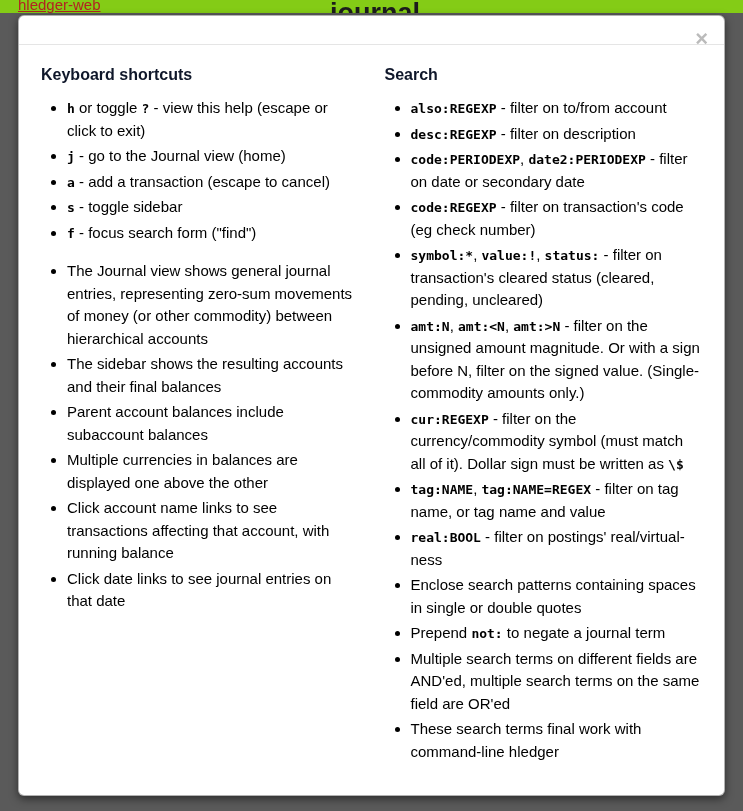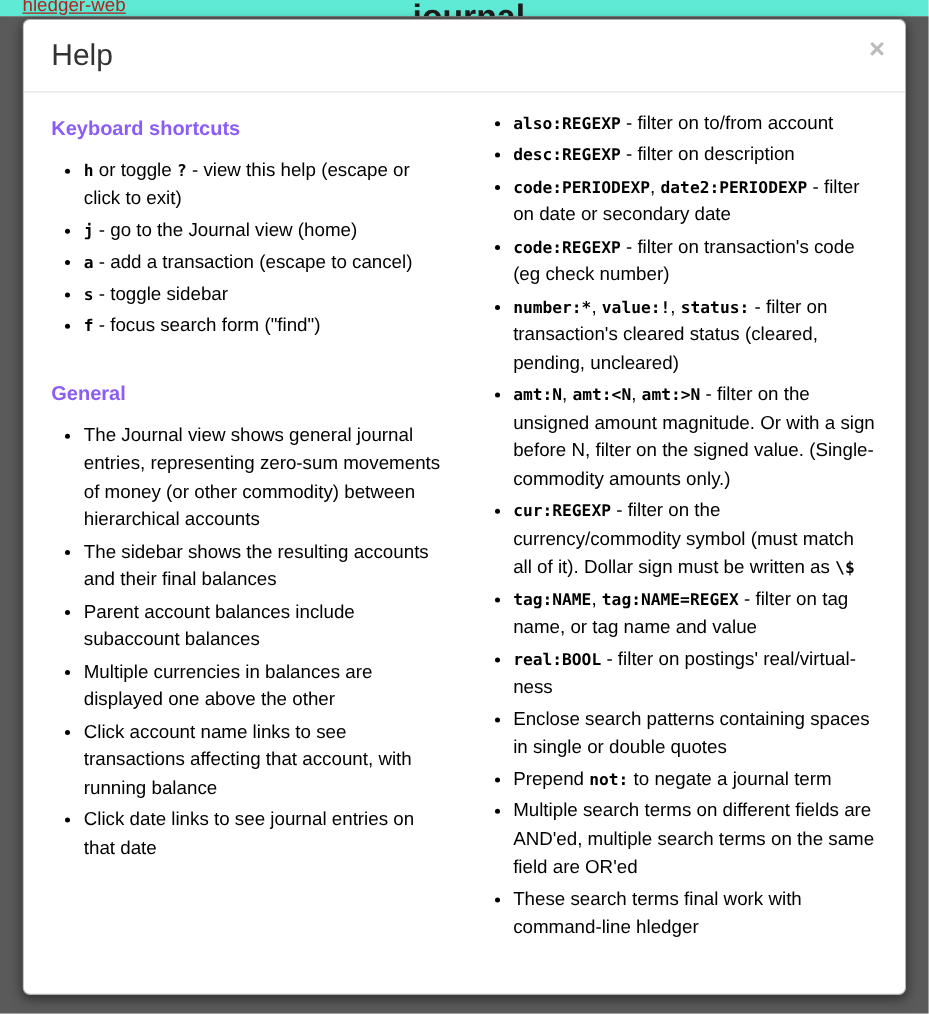--- a/index.html
+++ b/index.html
@@ -7,21 +7,21 @@
     width: 743px; height: 811px;
     position: relative;
     overflow: hidden;
     background: #ffffff;
     font-family: "Liberation Sans", sans-serif;
   }
 
   
   .page-top {
     position: absolute; top: 0; left: 0; right: 0; height: 13px;
-    background: #5eead4; overflow: hidden; z-index: 1;
+    background: #84cc16; overflow: hidden; z-index: 1;
   }
   .brand-link {
     position: absolute; top: -4px; left: 18px;
     font-size: 15px; color: #b22222; text-decoration: underline;
     white-space: nowrap;
   }
   .page-heading {
     position: absolute; top: -2px; left: 330px;
     font-size: 27px; font-weight: bold; color: #1c1c1c;
     white-space: nowrap;
@@ -62,21 +62,21 @@
   }
   .modal-body {
     display: flex; gap: 26px;
     padding: 14px 22px 20px 22px;
   }
   .col {
     flex: 1 1 0; min-width: 0;
     font-size: 15px; line-height: 1.5; color: #000000;
   }
   .col h4 {
-    font-size: 16px; font-weight: bold; color: #8b5cf6;
+    font-size: 16px; font-weight: bold; color: #0f172a;
     margin: 31px 0 10px 0;
   }
   .col h4:first-child { margin-top: 4px; }
   .col ul {
     margin: 0 0 16px 0;
     padding-left: 26px;
     list-style: disc;
   }
   .col li { margin-bottom: 3px; }
   .col code {
@@ -91,50 +91,49 @@
 
 <div class="page-top">
   <a class="brand-link">hledger-web</a>
   <span class="page-heading">journal</span>
 </div>
 
 <div class="backdrop"></div>
 
 <div class="modal">
   <div class="modal-header">
-    <h2 class="modal-title">Help</h2>
     <span class="close-btn">×</span>
   </div>
   <div class="modal-body">
     <div class="col">
         <h4>Keyboard shortcuts</h4>
         <ul>
           <li><code>h</code><span> or toggle </span><code>?</code><span> - view this help (escape or click to exit)</span></li>
           <li><code>j</code><span> - go to the Journal view (home)</span></li>
           <li><code>a</code><span> - add a transaction (escape to cancel)</span></li>
           <li><code>s</code><span> - toggle sidebar</span></li>
           <li><code>f</code><span> - focus search form ("find")</span></li>
         </ul>
-        <h4>General</h4>
         <ul>
           <li><span>The Journal view shows general journal entries, representing zero-sum movements of money (or other commodity) between hierarchical accounts</span></li>
           <li><span>The sidebar shows the resulting accounts and their final balances</span></li>
           <li><span>Parent account balances include subaccount balances</span></li>
           <li><span>Multiple currencies in balances are displayed one above the other</span></li>
           <li><span>Click account name links to see transactions affecting that account, with running balance</span></li>
           <li><span>Click date links to see journal entries on that date</span></li>
         </ul>
       </div>
     <div class="col">
+        <h4>Search</h4>
         <ul>
           <li><code>also:REGEXP</code><span> - filter on to/from account</span></li>
           <li><code>desc:REGEXP</code><span> - filter on description</span></li>
           <li><code>code:PERIODEXP</code><span>, </span><code>date2:PERIODEXP</code><span> - filter on date or secondary date</span></li>
           <li><code>code:REGEXP</code><span> - filter on transaction's code (eg check number)</span></li>
-          <li><code>number:*</code><span>, </span><code>value:!</code><span>, </span><code>status:</code><span> - filter on transaction's cleared status (cleared, pending, uncleared)</span></li>
+          <li><code>symbol:*</code><span>, </span><code>value:!</code><span>, </span><code>status:</code><span> - filter on transaction's cleared status (cleared, pending, uncleared)</span></li>
           <li><code>amt:N</code><span>, </span><code>amt:&lt;N</code><span>, </span><code>amt:&gt;N</code><span> - filter on the unsigned amount magnitude. Or with a sign before N, filter on the signed value. (Single-commodity amounts only.)</span></li>
           <li><code>cur:REGEXP</code><span> - filter on the currency/commodity symbol (must match all of it). Dollar sign must be written as </span><code>\$</code></li>
           <li><code>tag:NAME</code><span>, </span><code>tag:NAME=REGEX</code><span> - filter on tag name, or tag name and value</span></li>
           <li><code>real:BOOL</code><span> - filter on postings' real/virtual-ness</span></li>
           <li><span>Enclose search patterns containing spaces in single or double quotes</span></li>
           <li><span>Prepend </span><code>not:</code><span> to negate a journal term</span></li>
           <li><span>Multiple search terms on different fields are AND'ed, multiple search terms on the same field are OR'ed</span></li>
           <li><span>These search terms final work with command-line hledger</span></li>
         </ul>
       </div>

